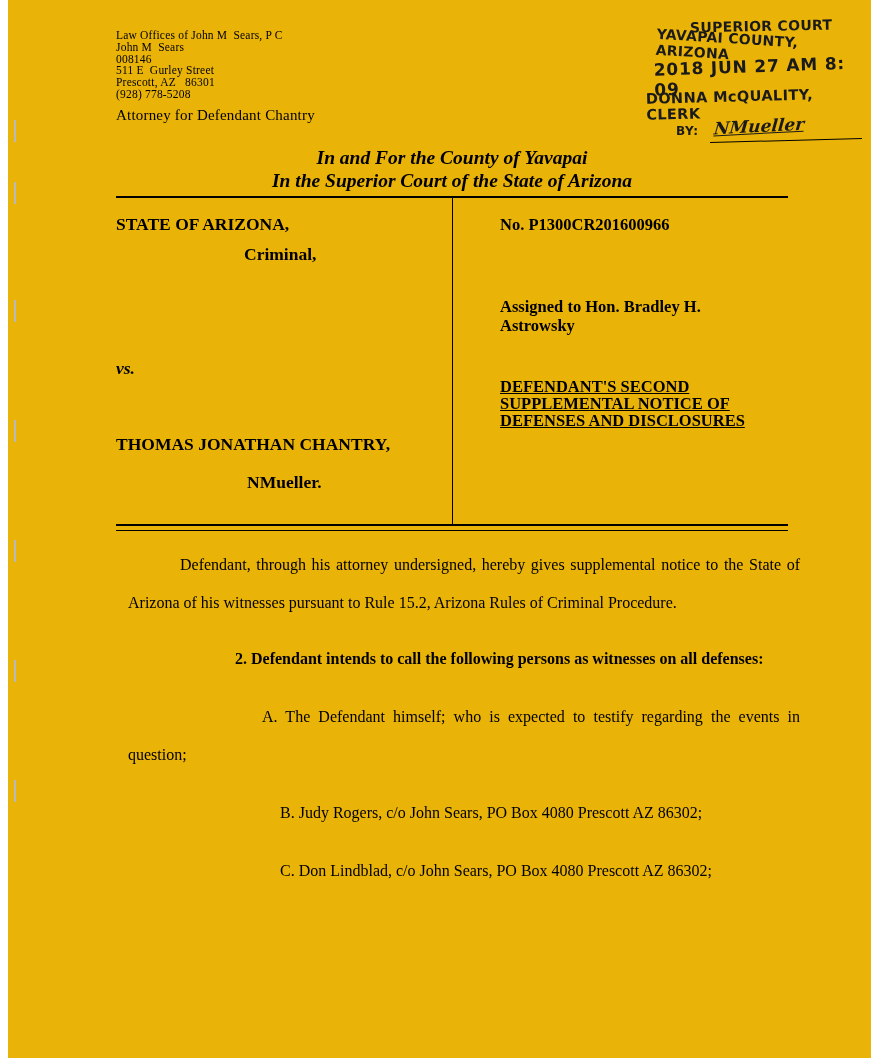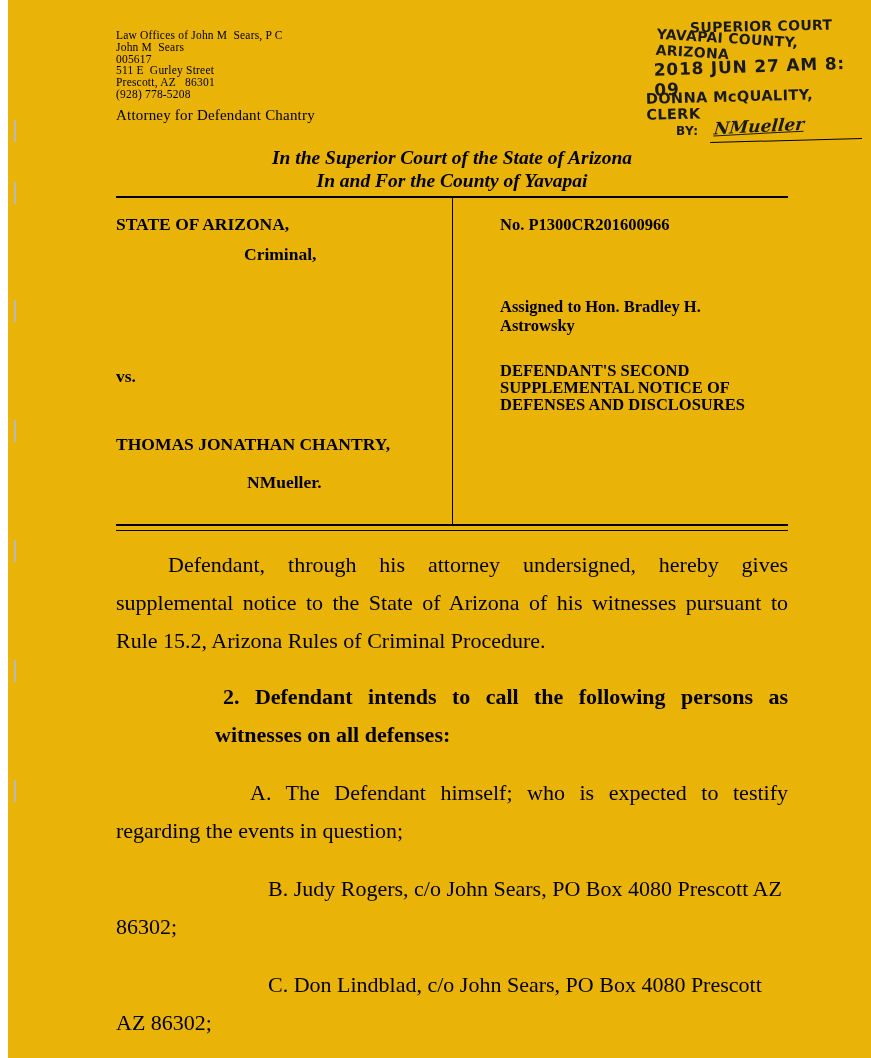--- a/index.html
+++ b/index.html
@@ -175,45 +175,45 @@
     position: absolute;
     left: 108px;
     top: 214px;
     width: 325px;
     font-size: 17.5px;
     font-weight: bold;
     line-height: 20px;
   }
   .cap-left .state { position: absolute; left: 0; top: 0; }
   .cap-left .plaintiff { position: absolute; left: 128px; top: 30px; }
-  .cap-left .vs { position: absolute; left: 0; top: 152px; }
+  .cap-left .vs { position: absolute; left: 0; top: 144px; font-style: italic; }
   .cap-left .defname { position: absolute; left: 0; top: 220px; white-space: nowrap; }
   .cap-left .defendant { position: absolute; left: 131px; top: 258px; }
 
   
   .cap-right {
     position: absolute;
     left: 492px;
     top: 216px;
     width: 290px;
     font-size: 16.5px;
     font-weight: bold;
     line-height: 18.5px;
   }
   .cap-right .caseno { position: absolute; left: 0; top: 0; white-space: nowrap; }
   .cap-right .assigned { position: absolute; left: 0; top: 82px; width: 250px; }
-  .cap-right .doctitle { position: absolute; left: 0; top: 146px; width: 290px; line-height: 17px; }
+  .cap-right .doctitle { position: absolute; left: 0; top: 162px; width: 290px; line-height: 17px; text-decoration: underline; }
 
   
   .body-text {
     position: absolute;
-    left: 108px;
+    left: 120px;
     top: 546px;
     width: 672px;
-    font-size: 22px;
+    font-size: 16px;
     line-height: 38px;
   }
   .para-1 {
     text-align: justify;
     text-indent: 52px;
     margin: 0;
   }
   .item-2 {
     margin: 18px 0 0 0;
     padding-left: 99px;
@@ -243,40 +243,40 @@
     <span style="top:180px"></span>
     <span style="top:300px"></span>
     <span style="top:420px"></span>
     <span style="top:540px"></span>
     <span style="top:660px"></span>
   </div>
 
   <div class="letterhead">
     <div>Law Offices of John M  Sears, P C</div>
     <div>John M  Sears</div>
-    <div>005617</div>
+    <div>008146</div>
     <div>511 E  Gurley Street</div>
     <div>Prescott, AZ   86301</div>
     <div>(928) 778-5208</div>
     <div class="attorney-line">Attorney for Defendant Chantry</div>
   </div>
 
   <div class="stamp">
     <div class="stamp-l1">SUPERIOR COURT</div>
     <div class="stamp-l2">YAVAPAI COUNTY, ARIZONA</div>
     <div class="stamp-l3">2018 JUN 27  AM 8: 09</div>
     <div class="stamp-l4">DONNA McQUALITY, CLERK</div>
     <div class="stamp-by">BY:</div>
     <div class="stamp-sig">NMueller</div>
     <div class="stamp-sig-line"></div>
   </div>
 
   <div class="court-title">
+    <div>In and For the County of Yavapai</div>
     <div>In the Superior Court of the State of Arizona</div>
-    <div>In and For the County of Yavapai</div>
   </div>
 
   <div class="rule-top"></div>
   <div class="caption-divider"></div>
   <div class="rule-bottom-1"></div>
   <div class="rule-bottom-2"></div>
 
   <div class="cap-left">
     <div class="state">STATE OF ARIZONA,</div>
     <div class="plaintiff">Criminal,</div>

